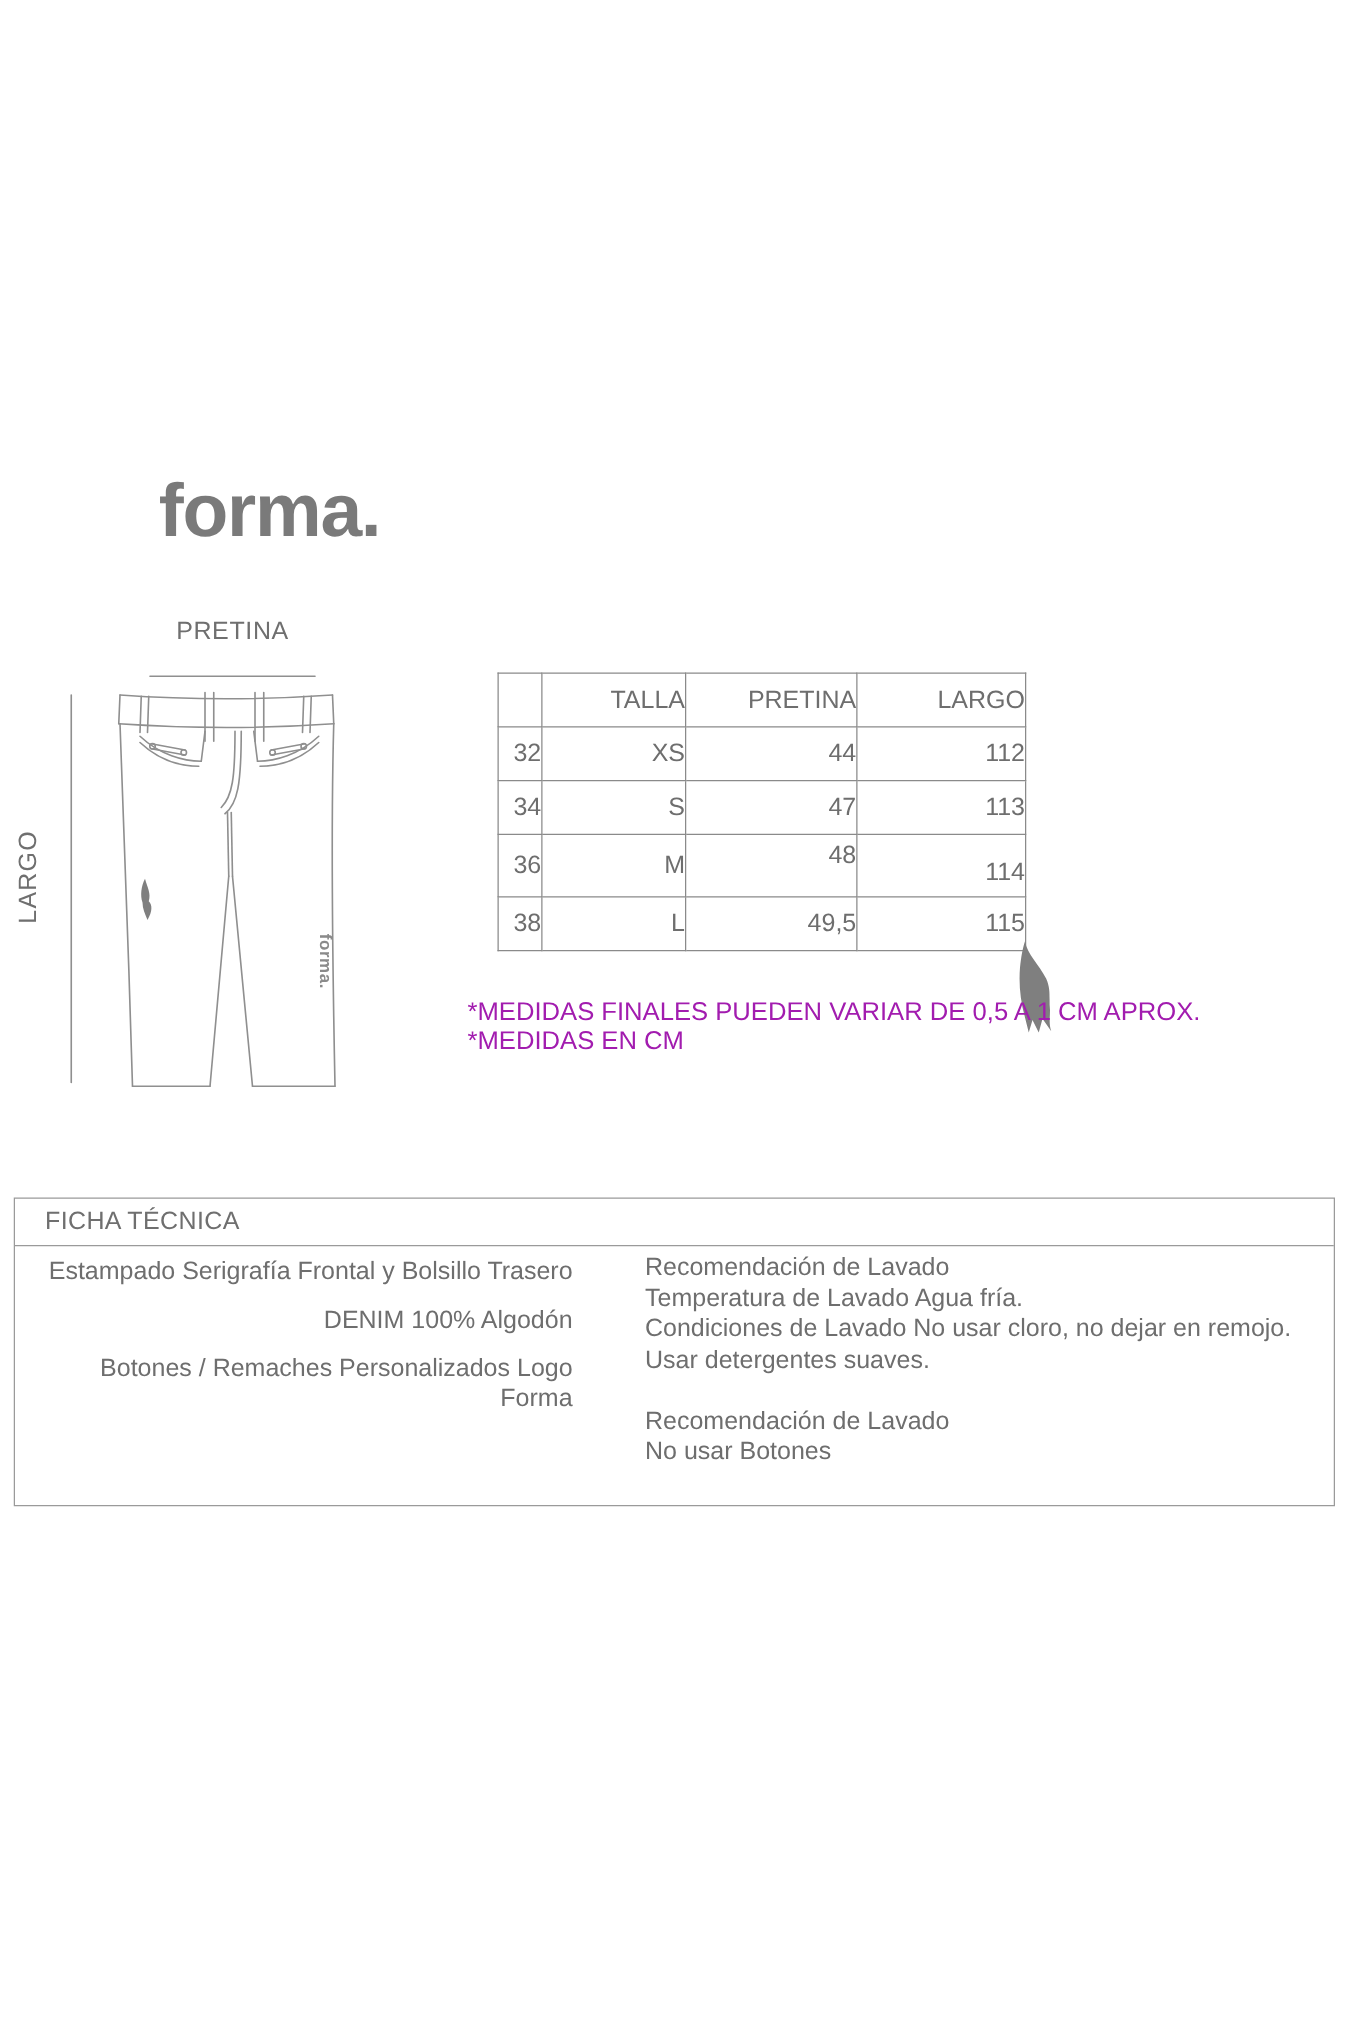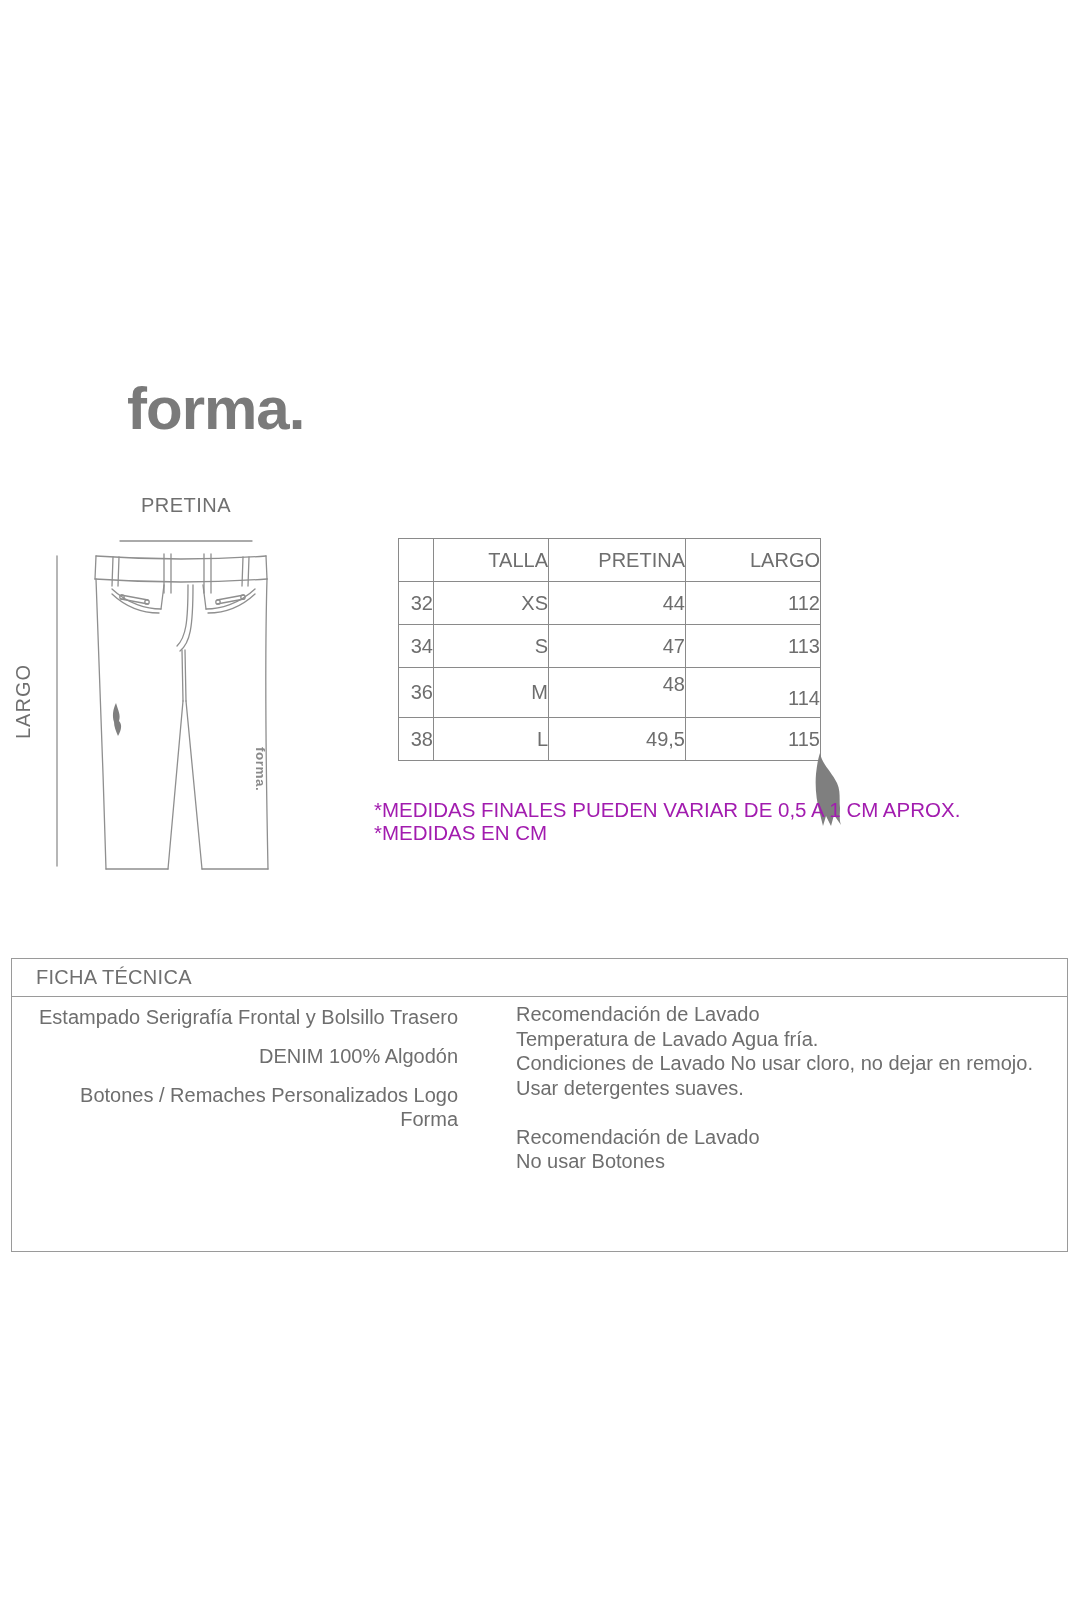--- a/index.html
+++ b/index.html
@@ -28,21 +28,21 @@
   .size-table th,.size-table td{
     border:1.5px solid #8a8a8a;font-size:20px;font-weight:400;color:#6e6e6e;
     text-align:right;height:42px;padding:0;vertical-align:middle;
   }
   .size-table td.raised{vertical-align:top;padding-top:5px;padding-left:44px;}
   .size-table td.lowered{vertical-align:bottom;padding-bottom:7px;}
   .note-line{position:absolute;left:374px;font-size:20.5px;color:#a21caf;white-space:nowrap;}
   .note-1{top:821px;}
   .note-2{top:798px;}
   .ficha-box{
-    position:absolute;left:11px;top:958px;width:1057px;height:294px;
+    position:absolute;left:11px;top:958px;width:1057px;height:247px;
     border:1.5px solid #9a9a9a;box-sizing:border-box;
   }
   .ficha-title{
     height:37px;line-height:37px;border-bottom:1.5px solid #9a9a9a;
     padding-left:24px;font-size:20px;color:#6f6f6f;letter-spacing:.3px;
   }
   .ficha-left{position:absolute;left:27px;top:46px;font-size:20px;line-height:24px;}
   .ficha-left .item{margin-bottom:15px;}
   .ficha-left .line{white-space:nowrap;text-align:right;}
   .ficha-right{position:absolute;left:504px;top:43px;font-size:20px;line-height:24.5px;}

